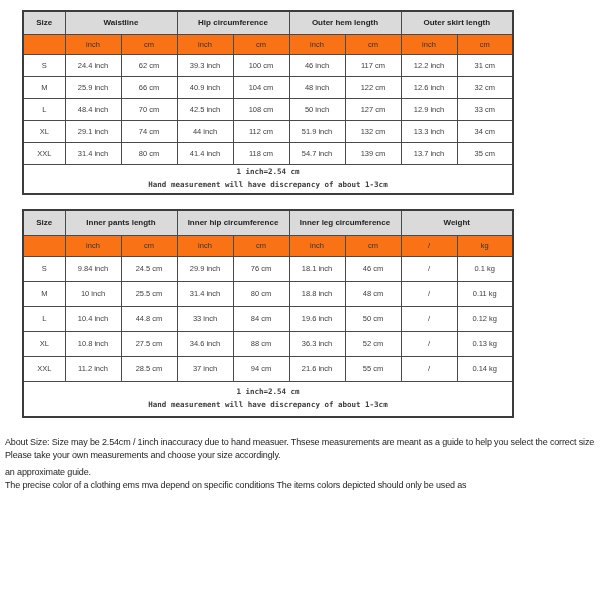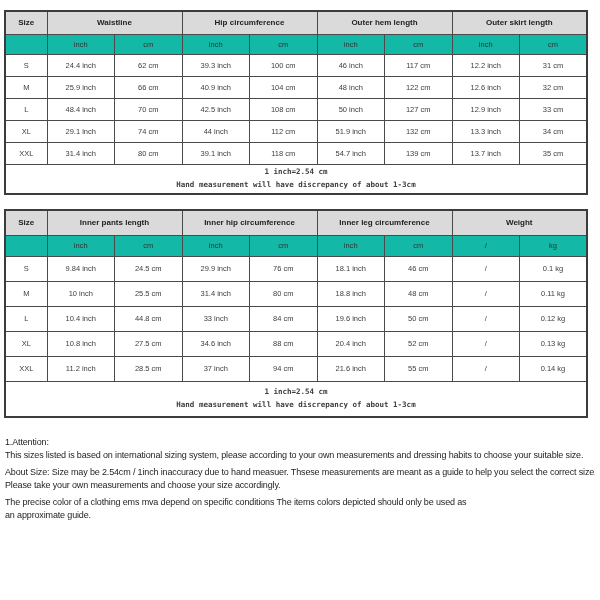--- a/index.html
+++ b/index.html
@@ -6,22 +6,22 @@
   body{
     width:600px;height:600px;background:#ffffff;
     font-family:"Liberation Sans", sans-serif;
     color:#222;
   }
   .sheet{width:600px;height:600px;background:#fff;overflow:hidden;}
 
   table.size-table{
     border-collapse:collapse;
     table-layout:fixed;
-    width:584px;
-    margin-left:4px;
+    width:492px;
+    margin-left:22px;
     border:2px solid #3c3c3c;
   }
   .size-table th,.size-table td{
     border:1px solid #4a4a4a;
     text-align:center;
     vertical-align:middle;
     padding:0;
     overflow:hidden;
   }
   .size-table .group{
@@ -29,21 +29,21 @@
     font-weight:bold;
     font-size:8px;
     color:#222;
   }
   .size-table .sub{
     background:#cfcfcf;
     font-size:7.5px;
     color:#333;
   }
   .size-table td{font-size:7.5px;color:#3d3d3d;background:#fff;}
-  .size-table td.sub{background:#14b8a6;}
+  .size-table td.sub{background:#f97316;}
 
   .t1{margin-top:10px;}
   .t1 tr{height:22px;}
   .t1 tr:first-child{height:23px;}
   .t1 tr:nth-child(2){height:20px;}
   .t1 tr:last-child{height:30px;}
 
   .t2{margin-top:14px;}
   .t2 tr{height:25px;}
   .t2 tr:nth-child(2){height:21px;}
@@ -138,21 +138,21 @@
           <td>112 cm</td>
           <td>51.9 inch</td>
           <td>132 cm</td>
           <td>13.3 inch</td>
           <td>34 cm</td>
         </tr>
         <tr>
           <td>XXL</td>
           <td>31.4 inch</td>
           <td>80 cm</td>
-          <td>39.1 inch</td>
+          <td>41.4 inch</td>
           <td>118 cm</td>
           <td>54.7 inch</td>
           <td>139 cm</td>
           <td>13.7 inch</td>
           <td>35 cm</td>
         </tr>
         <tr>
           <td class="note-cell" colspan="9">
             <div>1 inch=2.54 cm</div>
             <div>Hand measurement will have discrepancy of about 1-3cm</div>
@@ -217,21 +217,21 @@
           <td>50 cm</td>
           <td>/</td>
           <td>0.12 kg</td>
         </tr>
         <tr>
           <td>XL</td>
           <td>10.8 inch</td>
           <td>27.5 cm</td>
           <td>34.6 inch</td>
           <td>88 cm</td>
-          <td>20.4 inch</td>
+          <td>36.3 inch</td>
           <td>52 cm</td>
           <td>/</td>
           <td>0.13 kg</td>
         </tr>
         <tr>
           <td>XXL</td>
           <td>11.2 inch</td>
           <td>28.5 cm</td>
           <td>37 inch</td>
           <td>94 cm</td>
@@ -244,26 +244,22 @@
           <td class="note-cell" colspan="9">
             <div>1 inch=2.54 cm</div>
             <div>Hand measurement will have discrepancy of about 1-3cm</div>
           </td>
         </tr>
       </tbody>
   </table>
 
   <div class="notes-section">
       <div class="note-para">
-        <div>1.Attention:</div>
-        <div>This sizes listed is based on international sizing system, please according to your own measurements and dressing habits to choose your suitable size.</div>
-      </div>
-      <div class="note-para">
         <div>About Size: Size may be 2.54cm / 1inch inaccuracy due to hand measuer. Thsese measurements are meant as a guide to help you select the correct size.</div>
         <div>Please take your own measurements and choose your size accordingly.</div>
       </div>
       <div class="note-para">
+        <div>an approximate guide.</div>
         <div>The precise color of a clothing ems mva depend on specific conditions The items colors depicted should only be used as</div>
-        <div>an approximate guide.</div>
       </div>
     </div>
 
 </div>
 
 </body></html>

